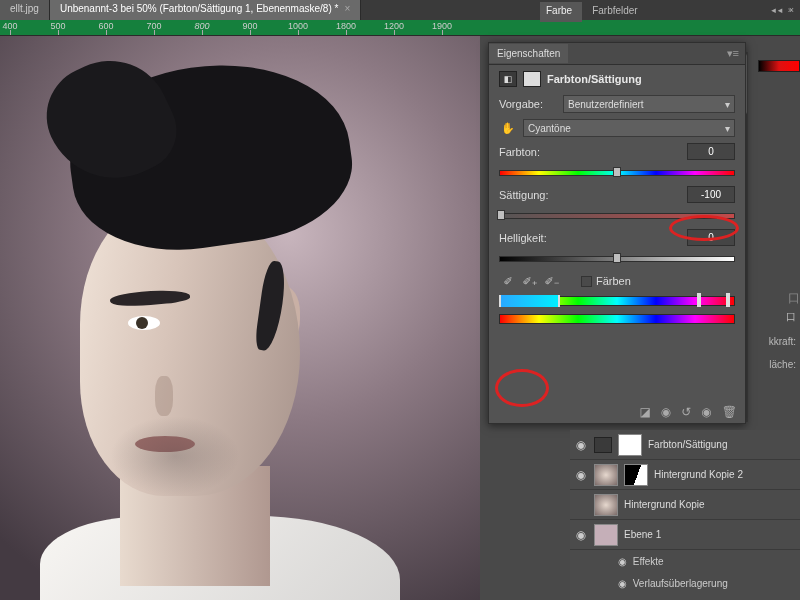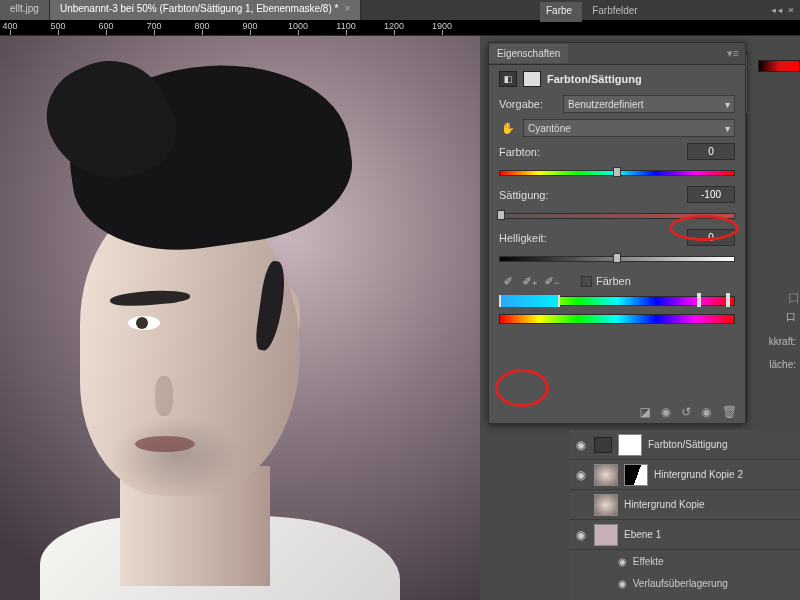--- a/index.html
+++ b/index.html
@@ -7,21 +7,21 @@
   
   
   .doc-tabs { position: absolute; top: 0; left: 0; right: 0; height: 20px; background: #3a3a3a; display: flex; }
   .doc-tab { padding: 3px 10px; background: #5a5a5a; color: #ccc; border-right: 1px solid #2a2a2a; font-size: 10px; white-space: nowrap; }
   .doc-tab.active { background: #6a6a6a; color: #fff; }
   .doc-tab-x { margin-left: 6px; color: #aaa; }
   .tabfill { flex: 1; background: #3a3a3a; }
   .tab-arrows { width: 20px; display:flex; align-items:center; justify-content:center; color:#888; font-size:9px; }
 
   
-  .ruler { position: absolute; top: 20px; left: 0; right: 0; height: 16px; background: #000000; border-bottom: 1px solid #2a2a2a; }
+  .ruler { position: absolute; top: 20px; left: 0; right: 0; height: 16px; background: #15803d; border-bottom: 1px solid #2a2a2a; }
   .ruler-num { position: absolute; top: 1px; color: #ccc; font-size: 9px; transform: translateX(-50%); }
   .ruler-tick { position: absolute; bottom: 0; width: 1px; height: 5px; background: #aaa; }
 
   
   .canvas { position: absolute; top: 36px; left: 0; width: 480px; height: 564px; background: radial-gradient(circle at 60% 35%, #c8b5bd 0%, #8c7983 40%, #443a42 90%); }
   
   .hair { position:absolute; top:30px; left:70px; width:280px; height:180px; background:#151417; border-radius:50% 55% 40% 45%; transform:rotate(-8deg); }
   .hair2 { position:absolute; top:25px; left:50px; width:120px; height:120px; background:#1a191c; border-radius:50% 60% 40% 70%; transform:rotate(-25deg); }
   .face { position:absolute; top:160px; left:80px; width:220px; height:300px; background:linear-gradient(100deg,#f0e3d8 0%,#d8c5ba 40%,#a8948c 100%); border-radius:45% 55% 50% 40%; }
   .ear { position:absolute; top:250px; left:260px; width:40px; height:65px; background:#c9b0a5; border-radius:50% 40% 50% 50%; }
@@ -107,27 +107,27 @@
 
 <div class="ruler">
     <span class="ruler-num" style="left: 10px;">400</span>
     <div class="ruler-tick" style="left: 10px;"></div>
     <span class="ruler-num" style="left: 58px;">500</span>
     <div class="ruler-tick" style="left: 58px;"></div>
     <span class="ruler-num" style="left: 106px;">600</span>
     <div class="ruler-tick" style="left: 106px;"></div>
     <span class="ruler-num" style="left: 154px;">700</span>
     <div class="ruler-tick" style="left: 154px;"></div>
-    <span class="ruler-num" style="left: 202px;">800</span>
+    <span class="ruler-num" style="left: 202px; font-style: italic;">800</span>
     <div class="ruler-tick" style="left: 202px;"></div>
     <span class="ruler-num" style="left: 250px;">900</span>
     <div class="ruler-tick" style="left: 250px;"></div>
     <span class="ruler-num" style="left: 298px;">1000</span>
     <div class="ruler-tick" style="left: 298px;"></div>
-    <span class="ruler-num" style="left: 346px;">1100</span>
+    <span class="ruler-num" style="left: 346px;">1800</span>
     <div class="ruler-tick" style="left: 346px;"></div>
     <span class="ruler-num" style="left: 394px;">1200</span>
     <div class="ruler-tick" style="left: 394px;"></div>
     <span class="ruler-num" style="left: 442px;">1900</span>
     <div class="ruler-tick" style="left: 442px;"></div>
   </div>
 
 <div class="canvas">
   <div class="collar"></div>
     <div class="neck"></div>

